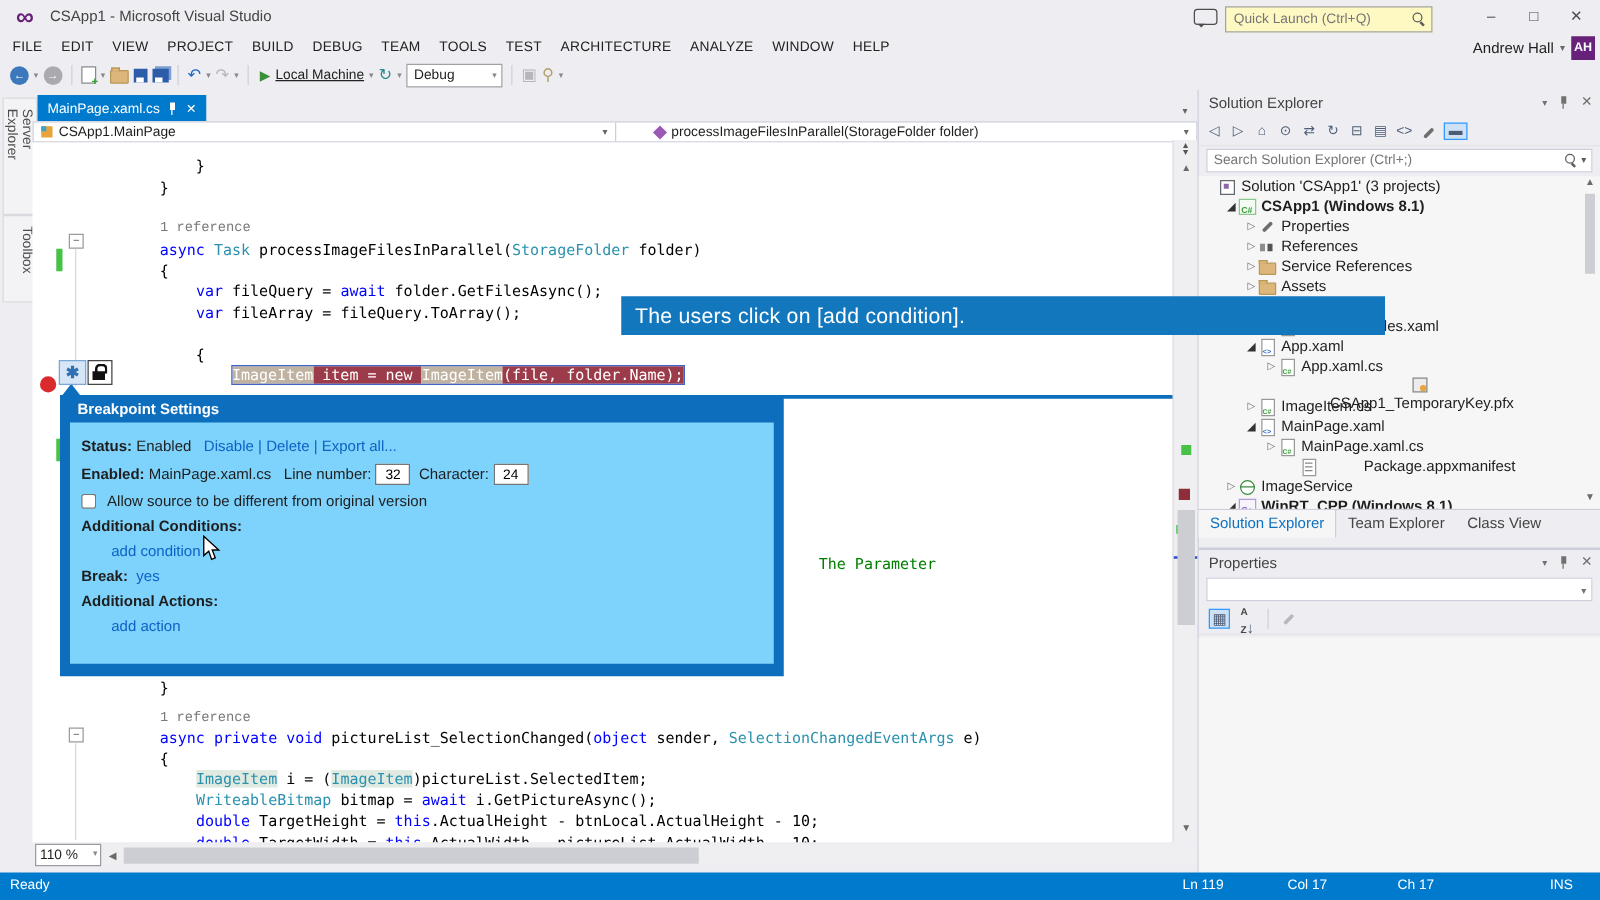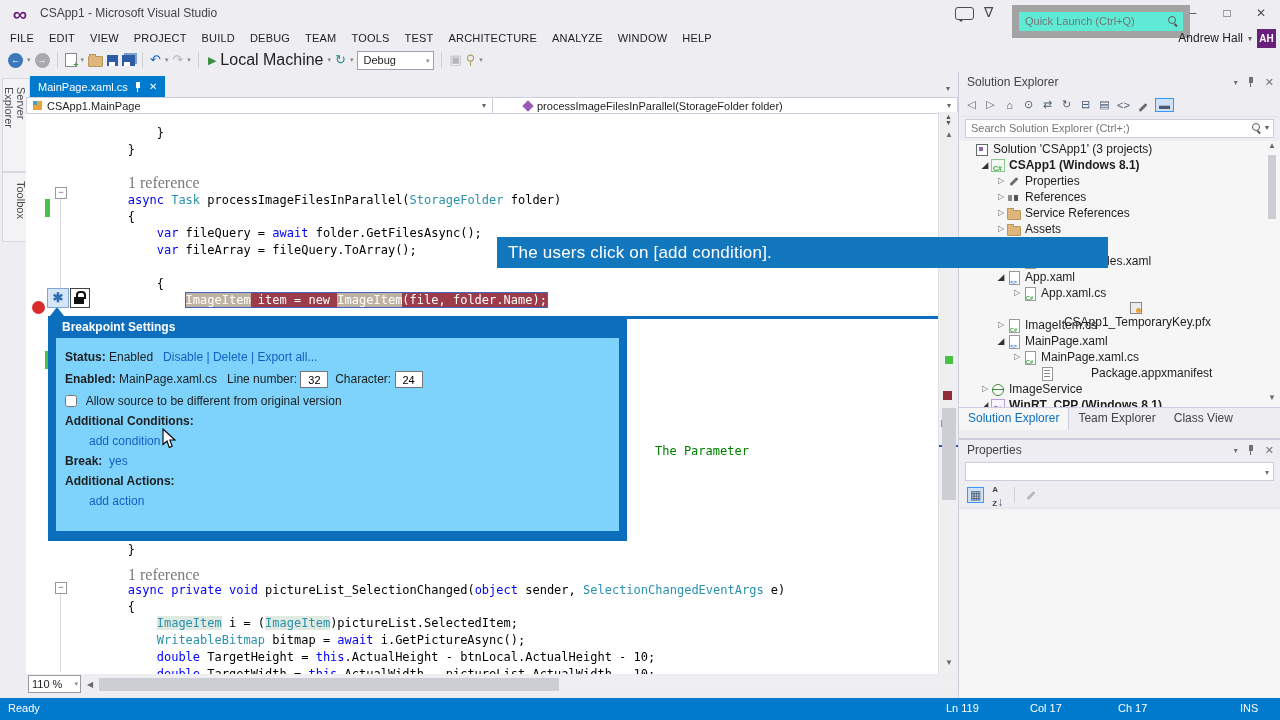--- a/index.html
+++ b/index.html
@@ -7,21 +7,21 @@
        font-family:"Liberation Sans",sans-serif;color:#1e1e1e;overflow:hidden;
        -webkit-font-smoothing:antialiased;}
   
   #titlebar{position:absolute;left:0;top:0;width:1280px;height:28px;background:#eeeef2;}
   #vslogo{position:absolute;left:8px;top:2px;width:24px;height:24px;color:#68217a;font-size:20px;font-weight:bold;line-height:24px;text-align:center;}
   #wintitle{position:absolute;left:40px;top:6px;font-size:12px;color:#444;}
   .winbtn{position:absolute;top:3px;width:30px;height:20px;text-align:center;font-size:12px;color:#4c4c4c;line-height:20px;cursor:default;}
   #feedback-icon{position:absolute;left:955px;top:7px;width:17px;height:11px;border:1.5px solid #4c4c4c;border-radius:3px;}
   #feedback-icon:after{content:"";position:absolute;left:2px;bottom:-6px;border:3px solid transparent;border-top-color:#4c4c4c;}
   #flag-icon{position:absolute;left:984px;top:4px;font-size:14px;color:#4c4c4c;}
-  #quicklaunch{position:absolute;left:1012px;top:5px;width:164px;height:19px;background:#5eead4;border:7px solid #a3a3a3;}
+  #quicklaunch{position:absolute;left:980px;top:5px;width:164px;height:19px;background:#fef9c3;border:1px solid #a3a3a3;}
   #quicklaunch span.ph{position:absolute;left:6px;top:3px;font-size:11px;color:#767676;}
   .lens{display:inline-block;position:relative;width:9px;height:9px;}
   .lens:before{content:"";position:absolute;left:0;top:0;width:6px;height:6px;border:1.5px solid #5c5c5c;border-radius:50%;}
   .lens:after{content:"";position:absolute;left:6.5px;top:6.5px;width:4px;height:1.5px;background:#5c5c5c;transform:rotate(45deg);transform-origin:0 0;}
   
   #menubar{position:absolute;left:0;top:28px;width:1280px;height:20px;}
   #menus{position:absolute;left:10px;top:0;display:flex;gap:15px;}
   .menu-item{font-size:11px;color:#222;line-height:20px;letter-spacing:.2px;cursor:default;}
   #userarea{position:absolute;right:4px;top:0;height:20px;display:flex;align-items:center;gap:5px;}
   #username{font-size:12px;color:#1e1e1e;}
@@ -37,21 +37,21 @@
   .circ.fwd{background:#a9a9af;}
   .tbg{font-size:13px;line-height:16px;}
   .floppy{width:11px;height:11px;background:#2d5ca8;position:relative;}
   .floppy:after{content:"";position:absolute;left:2px;bottom:0;width:6px;height:4px;background:#fff;}
   .folder-sm{width:13px;height:9px;background:#dcb67a;border:1px solid #b89858;border-radius:1px;position:relative;margin-top:3px;}
   .folder-sm:before{content:"";position:absolute;left:0;top:-3px;width:5px;height:2px;background:#dcb67a;border:1px solid #b89858;border-bottom:none;}
   .newitem{width:10px;height:12px;background:#fff;border:1px solid #888;position:relative;}
   .newitem:after{content:"+";position:absolute;right:-3px;bottom:-4px;color:#3aa03a;font-size:9px;font-weight:bold;}
   #runbtn{display:flex;align-items:center;gap:4px;margin-left:2px;}
   #run-play{color:#3a8f3a;font-size:11px;}
-  #run-label{font-size:16px;color:#222;}
+  #run-label{font-size:11px;color:#222;text-decoration:underline;}
   #config-box{width:66px;height:17px;background:#fff;border:1px solid #a0a0a6;font-size:11px;line-height:17px;
               padding-left:5px;display:flex;justify-content:space-between;align-items:center;padding-right:4px;}
   .tb-dis{color:#b5b5bb;}
   
   #leftstrip{position:absolute;left:0;top:72px;width:26px;height:626px;background:#eeeef2;}
   .vtab{position:absolute;left:2px;width:22px;background:#f3f3f5;border:1px solid #d8d8de;
         writing-mode:vertical-rl;font-size:11px;color:#4c4c4c;padding:8px 2px;text-align:left;}
   
   #tab-active{position:absolute;left:30px;top:76px;height:21px;background:#007acc;color:#fff;
               display:flex;align-items:center;padding:0 8px;gap:7px;font-size:11px;}
@@ -66,21 +66,21 @@
   #nav-right{flex:1;}
   .nav-caret{position:absolute;right:6px;font-size:8px;color:#666;}
   .classicon{width:9px;height:9px;background:#e8a33d;position:relative;}
   .classicon:after{content:"";position:absolute;left:0;top:0;width:4px;height:4px;background:#3aa3c8;}
   .methodicon{width:8px;height:8px;background:#9b59b6;transform:rotate(45deg);}
   #codearea{position:absolute;left:26px;top:114px;width:912px;height:560px;background:#fff;overflow:hidden;}
   .code-block{position:absolute;left:44px;}
   #topcode{top:-6px;}
   #bottomcode{top:428px;}
   .code-line{font-family:"DejaVu Sans Mono",monospace;font-size:12px;line-height:16.75px;height:16.75px;white-space:pre;color:#000;}
-  .codelens{font-family:Liberation Serif, serif;font-size:16px;color:#7a7a7a;}
+  .codelens{font-family:Liberation Mono, monospace;font-size:11px;color:#7a7a7a;}
   .k{color:#0000ff;} .ty{color:#2b91af;} .c{color:#008000;}
   .hlt{color:#2b91af;background:#e0eae1;}
   .bpwrap{outline:1px solid #4464c4;}
   .bpt{background:#c0b2a1;color:#fff;}
   .bpr{background:#9c3b49;color:#fff;}
   
   .greenbar{position:absolute;left:19px;width:5px;height:18px;background:#47c247;}
   .foldbox{position:absolute;left:29px;width:10px;height:10px;border:1px solid #9a9a9a;background:#fff;
            font-size:9px;line-height:9px;text-align:center;color:#555;}
   .foldline{position:absolute;left:34px;width:1px;background:#d8d8d8;}

